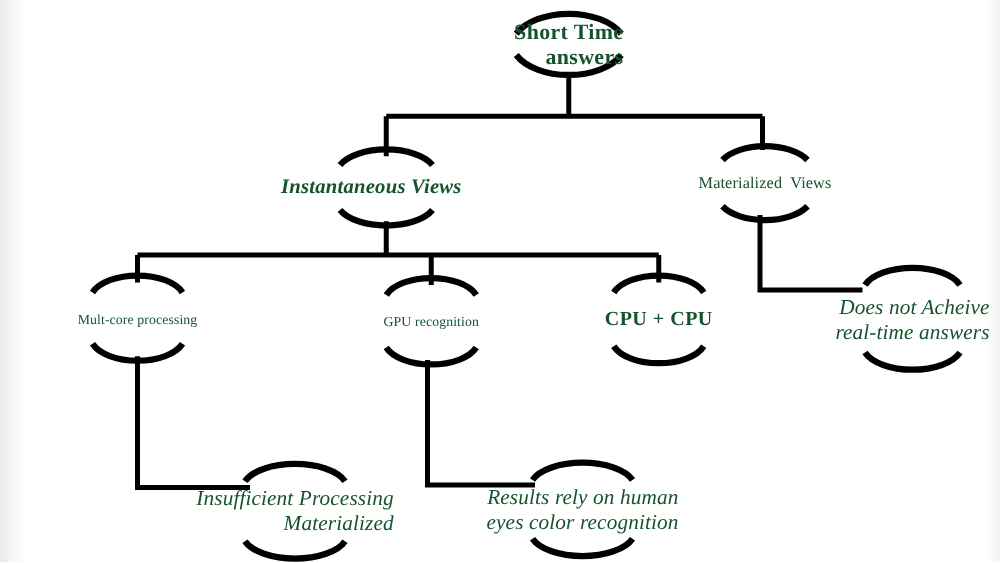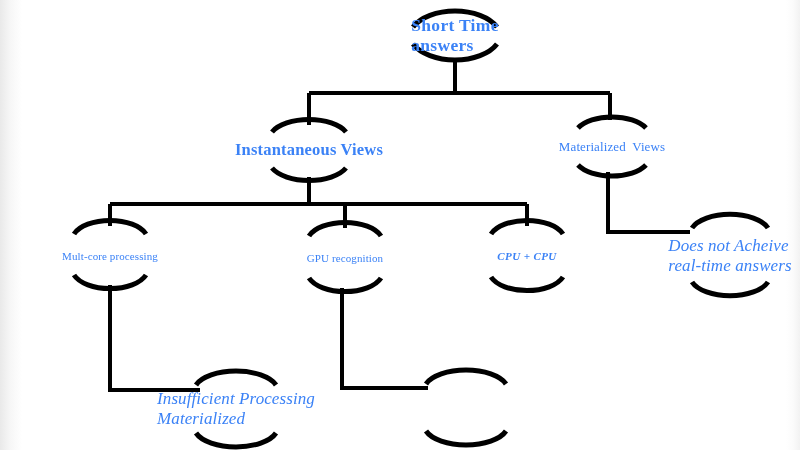--- a/index.html
+++ b/index.html
@@ -32,31 +32,31 @@
     pointer-events: none;
   }
   #wires {
     position: absolute;
     left: 0; top: 0;
     width: 800px; height: 450px;
   }
   .node {
     position: absolute;
     transform: translate(-50%, -50%);
-    text-align: left;
+    text-align: right;
     white-space: pre;
     line-height: 1.12;
-    color: #3b82f6;
+    color: #14532d;
     letter-spacing: 0.1px;
   }
   .n-root   { font-size: 17.5px; font-weight: bold; letter-spacing: 0.3px; }
   .n-l1b    { font-size: 16.5px; font-weight: bold; letter-spacing: 0.2px; }
   .n-l1     { font-size: 13px; }
   .n-l2     { font-size: 11px; }
-  .n-l2b    { font-size: 11px; font-weight: bold; letter-spacing: 0.4px; font-style: italic; }
+  .n-l2b    { font-size: 16px; font-weight: bold; letter-spacing: 0.4px; }
   .n-leaf   { font-size: 17px; font-style: italic; line-height: 1.18; }
 </style>
 </head>
 <body>
 
 <div id="canvas">
 
   <div class="edge-shade-left"></div>
   <div class="edge-shade-right"></div>
 
@@ -113,30 +113,32 @@
       <path d="M 196 433 A 42 20 0 0 0 276 433"></path>
 
       <path d="M 426 384 A 42 20 0 0 1 506 384"></path>
       <path d="M 426 431 A 42 20 0 0 0 506 431"></path>
     </g>
   </svg>
 
   <div class="node n-root" style="left:455px; top:36px;">Short Time
 answers</div>
 
-  <div class="node n-l1b" style="left:309px; top:150px;">Instantaneous Views</div>
+  <div class="node n-l1b" style="left:297px; top:150px;font-style:italic;">Instantaneous Views</div>
 
   <div class="node n-l1" style="left:612px; top:147px;">Materialized  Views</div>
 
   <div class="node n-l2" style="left:110px; top:256px;">Mult-core processing</div>
 
   <div class="node n-l2" style="left:345px; top:258px;">GPU recognition</div>
 
   <div class="node n-l2b" style="left:527px; top:256px;">CPU + CPU</div>
 
   <div class="node n-leaf" style="left:730px; top:256px;">Does not Acheive
 real-time answers</div>
 
   <div class="node n-leaf" style="left:236px; top:409px;">Insufficient Processing
 Materialized</div>
 
+  <div class="node n-leaf" style="left:466px; top:408px;">Results rely on human
+eyes color recognition</div>
 
 </div>
 
 </body></html>

